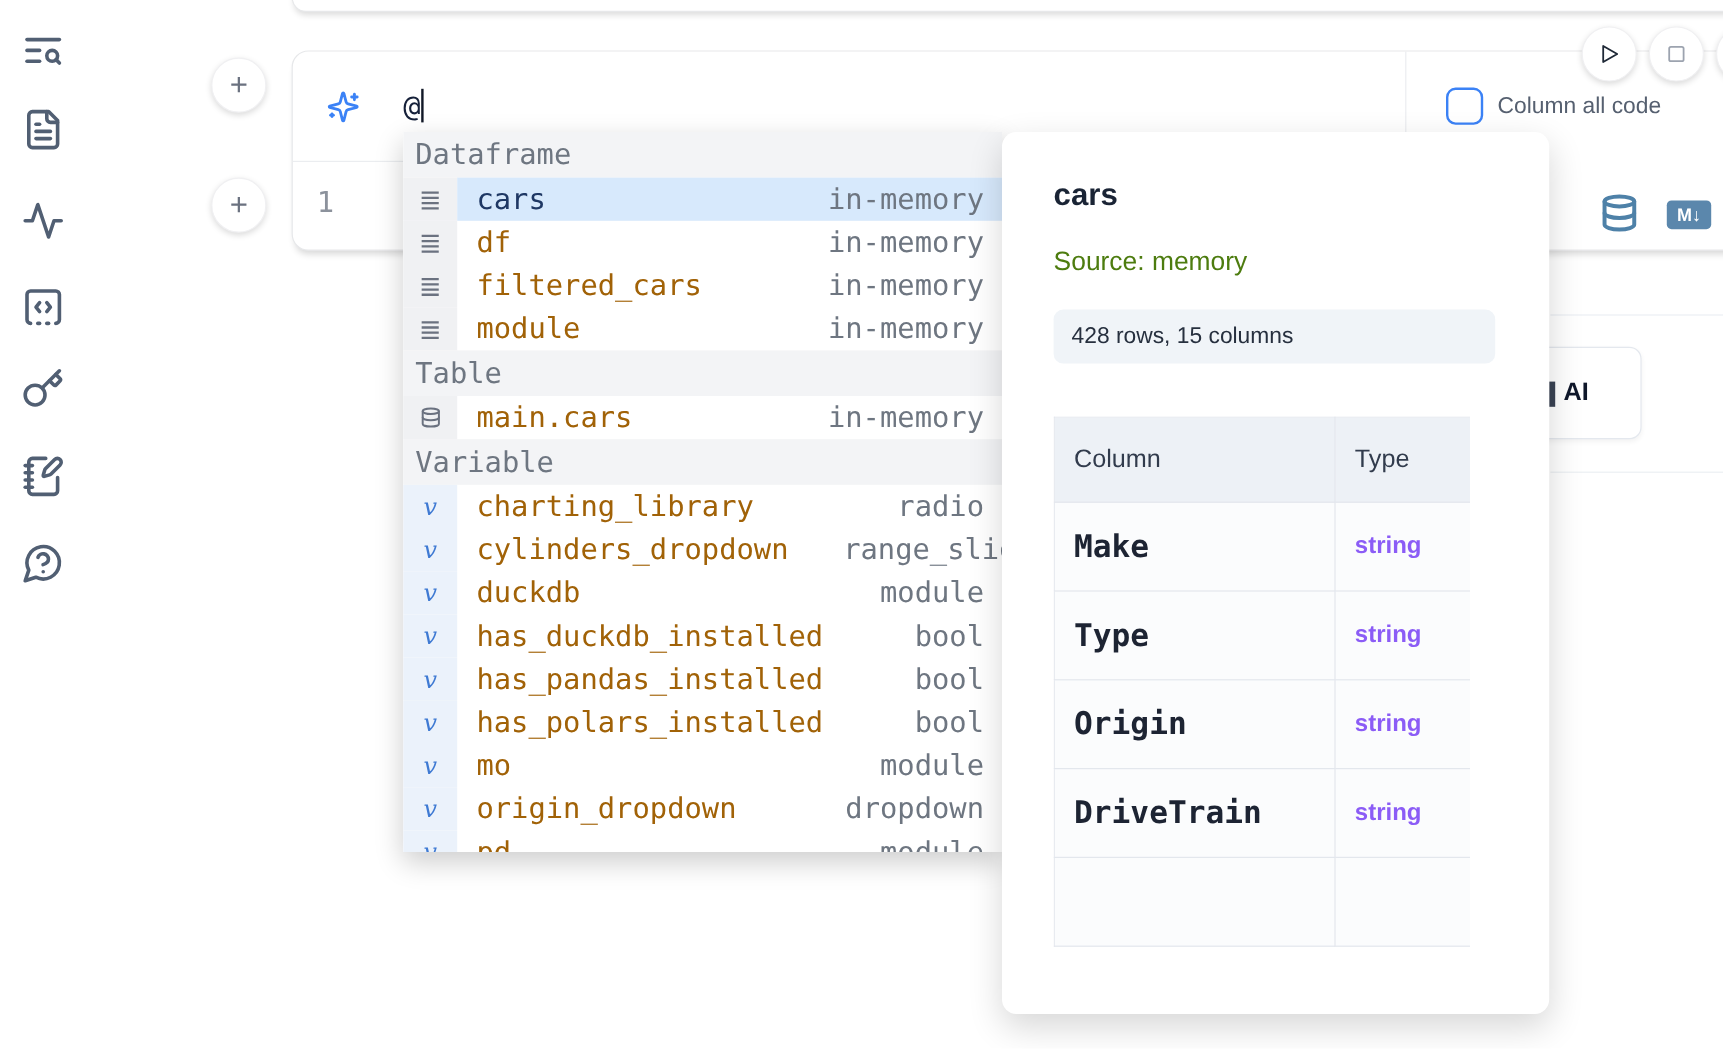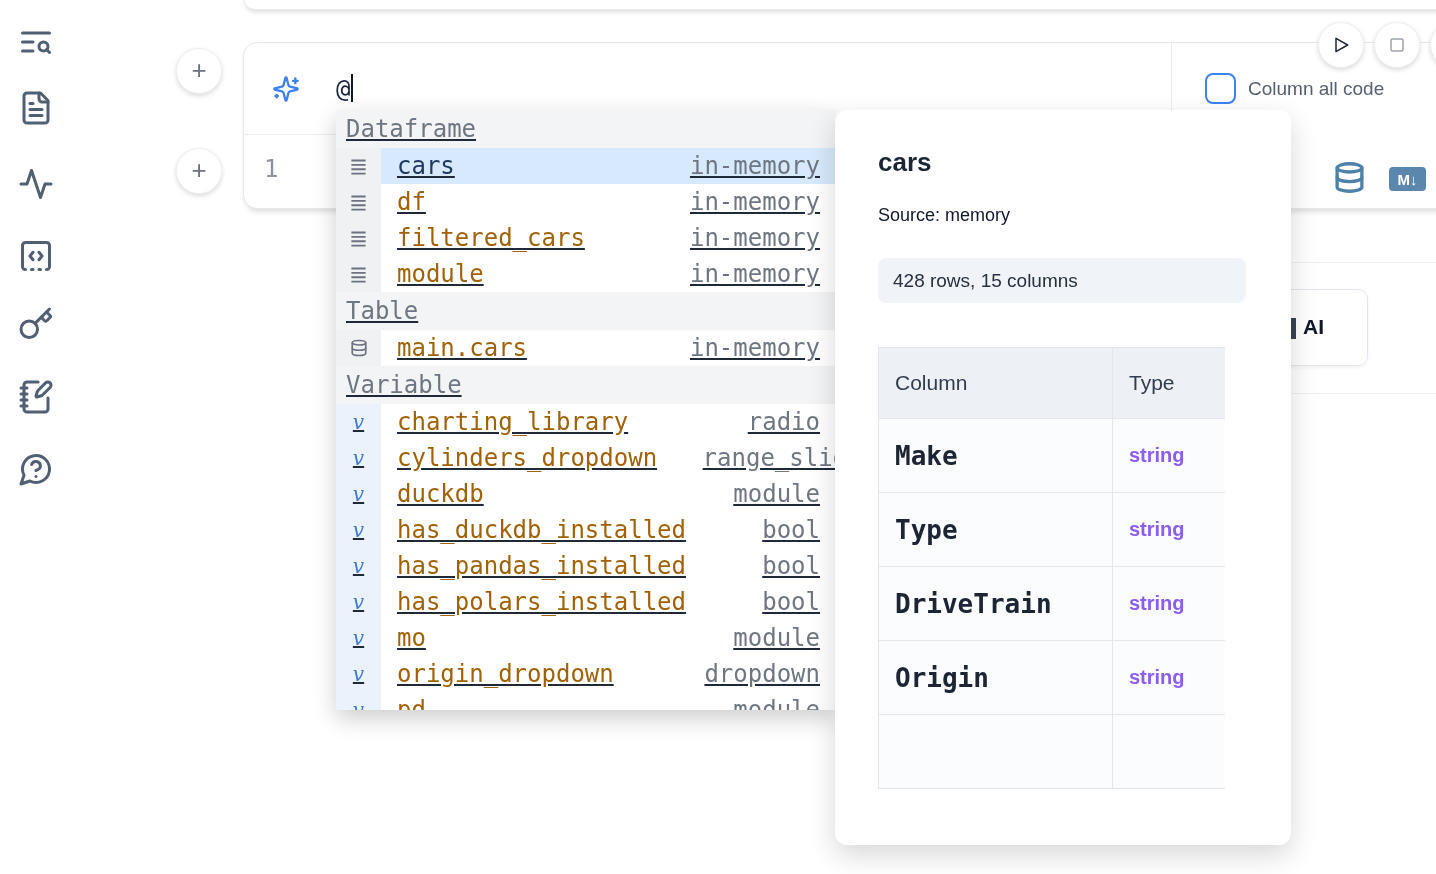--- a/index.html
+++ b/index.html
@@ -56,41 +56,41 @@
 
   
   .ai-gen-btn{left:1180px;top:289px;width:186px;height:75px;background:#fff;border:1px solid #e4e8ee;
               border-radius:10px;box-shadow:0 2px 4px rgba(0,0,0,.05);z-index:20;cursor:pointer;}
   .ai-gen-stub{position:absolute;left:110px;top:28px;width:5px;height:21px;background:#3a4354;}
   .ai-gen-label{position:absolute;left:122px;top:25px;font-size:21px;font-weight:bold;color:#0f172a;}
 
   
   .dropdown{left:336px;top:110px;width:499px;height:600px;background:#fff;overflow:hidden;
             box-shadow:0 8px 22px rgba(0,0,0,.2);z-index:30;
-            font-family:"DejaVu Sans Mono",monospace;font-size:24px;text-decoration:underline;}
+            font-family:"DejaVu Sans Mono",monospace;font-size:24px;}
   .dd-header{height:38px;background:#f3f4f6;color:#6e7681;display:flex;align-items:center;padding-left:10px;box-sizing:border-box;}
   .dd-row{height:36px;display:flex;align-items:stretch;cursor:pointer;}
   .dd-gutter{width:45px;flex:0 0 45px;display:flex;align-items:center;justify-content:center;}
   .gut-gray{background:#f0f1f3;}
   .gut-blue{background:#ebf2fb;}
   .dd-content{flex:1;display:flex;align-items:center;min-width:0;}
   .dd-row.selected .dd-content{background:#d7e9fc;}
   .dd-name{padding-left:16px;color:#a16207;white-space:nowrap;}
   .dd-row.selected .dd-name{color:#1f3864;}
   .dd-type{flex:1;text-align:right;padding-right:15px;color:#6e7681;white-space:nowrap;}
   .dd-type.shift{padding-right:0;margin-right:-41px;}
   .rows-glyph{color:#6b7280;}
   .tbl-glyph{color:#6b7280;}
   .var-glyph{font-family:"DejaVu Serif",serif;font-style:italic;font-size:20px;color:#3f7ad3;}
 
   
   .popup{left:835px;top:110px;width:456px;height:735px;background:#fff;border-radius:12px;
          box-shadow:0 10px 28px rgba(0,0,0,.16);z-index:40;box-sizing:border-box;}
   .pp-title{position:absolute;left:43px;top:37px;font-size:26px;font-weight:bold;color:#1a2435;}
-  .pp-source{position:absolute;left:43px;top:95px;font-size:18px;color:#0f172a;}
+  .pp-source{position:absolute;left:43px;top:95px;font-size:22px;color:#4d7c0f;}
   .pp-badge{position:absolute;left:43px;top:148px;width:368px;height:45px;background:#f0f4f8;border-radius:8px;
             display:flex;align-items:center;box-sizing:border-box;padding-left:15px;
             font-size:19px;color:#27303f;}
   .pp-table-wrap{position:absolute;left:43px;top:237px;width:347px;height:469px;overflow:hidden;}
   table.pp-table{border-collapse:collapse;width:368px;table-layout:fixed;}
   .pp-table th,.pp-table td{border:1px solid #e3e7ed;box-sizing:border-box;padding-left:16px;text-align:left;font-weight:bold;}
   .pp-table th{height:71px;background:#edf1f6;font-size:21px;font-weight:normal;color:#323c4d;}
   .pp-table td{height:74px;background:#fbfcfd;}
   .pp-table col.c1{width:234px;}
   .pp-table col.c2{width:134px;}
@@ -382,25 +382,25 @@
         <tbody id="schema-body">
             <tr>
               <td class="pp-col-name">Make</td>
               <td class="pp-col-type">string</td>
             </tr>
             <tr>
               <td class="pp-col-name">Type</td>
               <td class="pp-col-type">string</td>
             </tr>
             <tr>
+              <td class="pp-col-name">Origin</td>
+              <td class="pp-col-type">string</td>
+            </tr>
+            <tr>
               <td class="pp-col-name">DriveTrain</td>
-              <td class="pp-col-type">string</td>
-            </tr>
-            <tr>
-              <td class="pp-col-name">Origin</td>
               <td class="pp-col-type">string</td>
             </tr>
             <tr>
               <td class="pp-col-name"></td>
               <td class="pp-col-type"></td>
             </tr>
           </tbody>
       </table>
     </div>
   </div>

